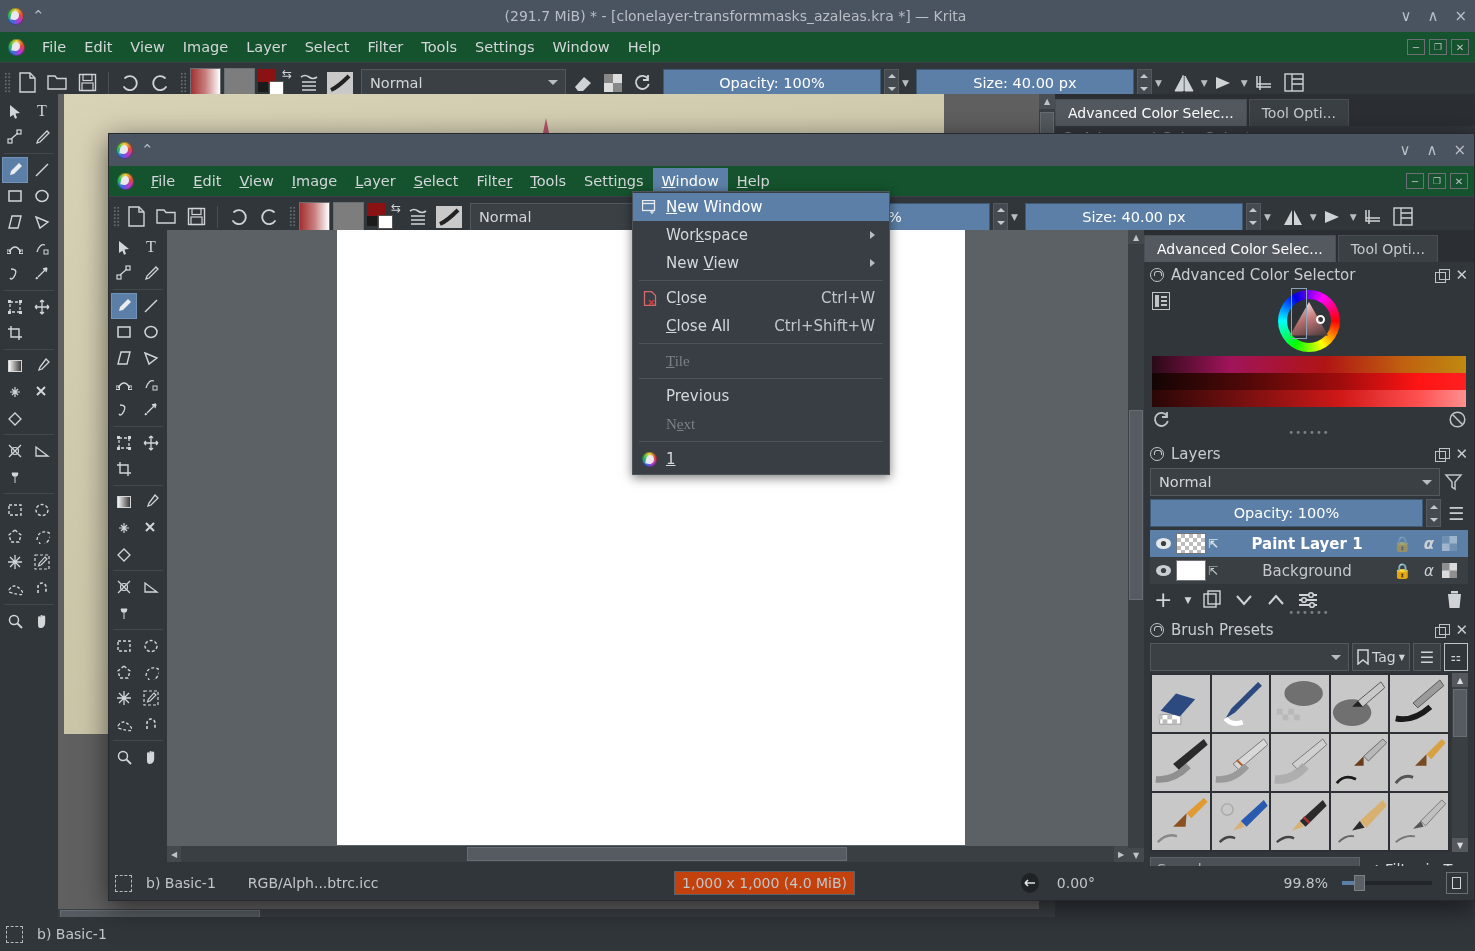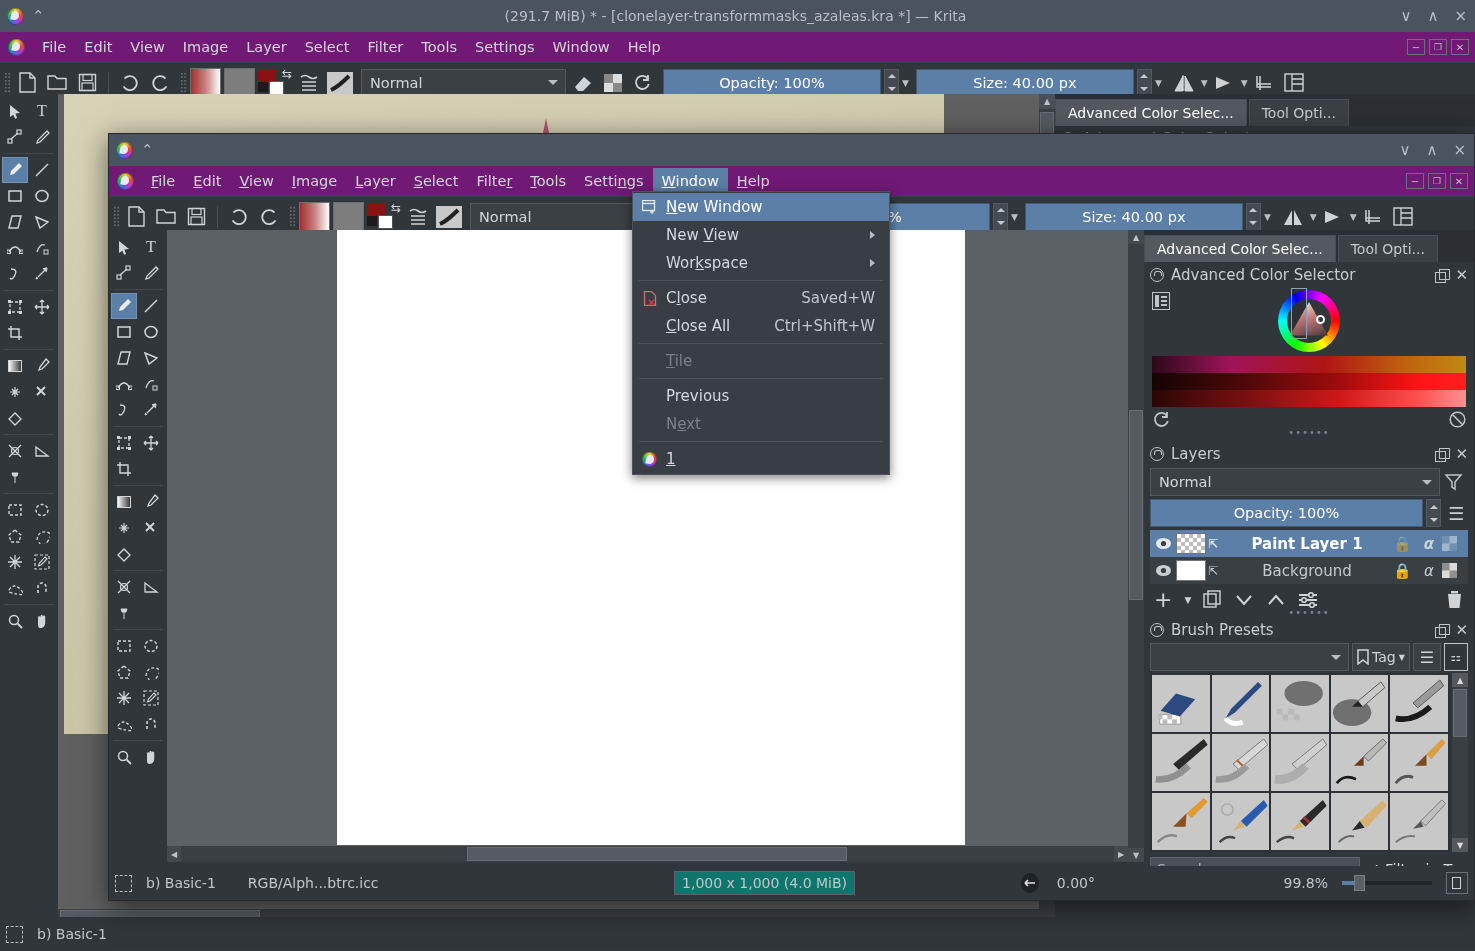--- a/index.html
+++ b/index.html
@@ -11,21 +11,21 @@
     align-items:center; position:relative; font-size:14px;}
   .titlebar .ttl{ position:absolute; left:0; right:4px; text-align:center; }
   .tb-left{ display:flex; align-items:center; gap:8px; padding-left:7px; z-index:2;}
   .tb-right{ position:absolute; right:8px; display:flex; gap:16px; z-index:2; font-size:15px;}
   .krita-logo{ width:17px; height:17px; border-radius:50%;
      background:conic-gradient(#f2d53c,#e04a3c,#b23ad6,#3a6fe0,#2fbf5a,#f2d53c);
      position:relative; box-shadow:inset 0 0 0 1px rgba(0,0,0,.35);}
   .krita-logo::after{content:"";position:absolute;left:4px;top:3px;width:8px;height:9px;
      border-radius:50% 50% 50% 0; background:#e8e8ee; transform:rotate(10deg);}
 
-  .menubar{ background:#701a75; height:30px; display:flex; align-items:center;
+  .menubar{ background:#14532d; height:30px; display:flex; align-items:center;
     padding-left:6px; color:#d4d7da; font-size:14.5px; }
   .menubar .mi{ padding:5px 9px; cursor:default; }
   .menubar .mi.active{ background:#5b7fa6; color:#fff; }
   .menubar .mi u{ text-decoration:underline; }
 
   .toolbar{ background:#31363b; height:38px; display:flex; align-items:center;
     gap:3px; padding:0 4px; border-top:1px solid #3b4045;}
   .grip{ width:7px; height:22px; background:
      radial-gradient(circle,#6d7378 45%,transparent 46%) 0 0/3.5px 3.5px; opacity:.85;}
   .tbtn{ width:27px; height:27px; display:flex; align-items:center; justify-content:center;
@@ -117,21 +117,21 @@
   .scrollv{ width:15px; background:#3a3f44; position:relative;}
   .scrollh{ height:15px; background:#3a3f44; position:relative;}
   .thumbv{ position:absolute; left:1px; right:1px; background:#555b60; border:1px solid #676d72;}
   .thumbh{ position:absolute; top:1px; bottom:1px; background:#555b60; border:1px solid #676d72;}
 
   
   .popup{ position:absolute; background:#383e44; border:1px solid #4d5358;
      box-shadow:0 3px 10px rgba(0,0,0,.5); font-size:15px; color:#d4d8db; padding:1px 0;}
   .pitem{ display:flex; align-items:center; height:28px; padding:0 14px 0 8px; gap:8px;}
   .pitem.hl{ background:#5b7fa6; color:#fff;}
-  .pitem.dis{ color:#7b8186;}
+  .pitem.dis{ color:#7b8186;font-family:Liberation Serif, serif;}
   .pitem .lbl{ flex:1; }
   .pitem .sc{ color:#c3c7ca; margin-left:30px; }
   .pitem .sub{ border-left:5px solid #b9bdc1; border-top:4px solid transparent;
      border-bottom:4px solid transparent;}
   .psep{ height:1px; background:#4d5358; margin:3px 6px;}
   .icoslot{ width:17px; display:flex; align-items:center; justify-content:center;}
 
   svg{ display:block; }
 </style>
 </head>
@@ -1210,21 +1210,21 @@
         </span>
       </div>
     </div>
   </div>
 
   <div class="statusbar" style="position:absolute;left:0;bottom:0;width:100%;">
     <span style="width:17px;height:17px;border:1px dashed #b5b9bc;display:inline-block;"></span>
     <span>b) Basic-1</span>
     <span style="margin-left:18px;">RGB/Alph...btrc.icc</span>
     <span style="flex:1;"></span>
-    <span style="border:1px solid #5d6268;padding:3px 7px;background:#0f766e;">1,000 x 1,000 (4.0 MiB)</span>
+    <span style="border:1px solid #5d6268;padding:3px 7px;background:#c2410c;">1,000 x 1,000 (4.0 MiB)</span>
     <span style="flex:.5;"></span>
     <span>
       <svg width="26" height="22" viewBox="0 0 26 22">
           <ellipse cx="13" cy="11" rx="9" ry="10" fill="#1f2326"></ellipse>
           <path d="M8 11h10M8 11l3-3M8 11l3 3" stroke="#e0e4e7" stroke-width="1.6" fill="none"></path>
         </svg>
       </span>
     <span style="">0.00°</span>
     <span style="flex:.6;"></span>
     <span>99.8%</span>
@@ -1244,38 +1244,38 @@
         <svg width="15" height="14" viewBox="0 0 15 14">
             <rect x="0.5" y="0.5" width="12" height="10" fill="none" stroke="#e8ecef" stroke-width="1.3"></rect>
             <path d="M0.5 3.5h12" stroke="#e8ecef" stroke-width="1.3"></path>
             <path d="M10 10v4M8 12h4" stroke="#e8ecef" stroke-width="1.2"></path>
           </svg>
         </span>
       <span class="lbl"><u>N</u>ew Window</span>
     </div>
     <div class="pitem">
       <span class="icoslot"></span>
-      <span class="lbl">New <u>V</u>iew</span>
+      <span class="lbl">Wor<u>k</u>space</span>
       <span class="sub"></span>
     </div>
     <div class="pitem">
       <span class="icoslot"></span>
-      <span class="lbl">Wor<u>k</u>space</span>
+      <span class="lbl">New <u>V</u>iew</span>
       <span class="sub"></span>
     </div>
     <div class="psep"></div>
     <div class="pitem">
       <span class="icoslot">
         <svg width="14" height="15" viewBox="0 0 14 15">
             <path d="M1.5 0.5h7l4 4v10h-11z" fill="none" stroke="#d46a6a" stroke-width="1.3"></path>
             <path d="M6 9l5 5M11 9l-5 5" stroke="#d43a3a" stroke-width="1.6"></path>
           </svg>
         </span>
       <span class="lbl">C<u>l</u>ose</span>
-      <span class="sc">Saved+W</span>
+      <span class="sc">Ctrl+W</span>
     </div>
     <div class="pitem">
       <span class="icoslot"></span>
       <span class="lbl"><u>C</u>lose All</span>
       <span class="sc">Ctrl+Shift+W</span>
     </div>
     <div class="psep"></div>
     <div class="pitem dis">
       <span class="icoslot"></span>
       <span class="lbl"><u>T</u>ile</span>

